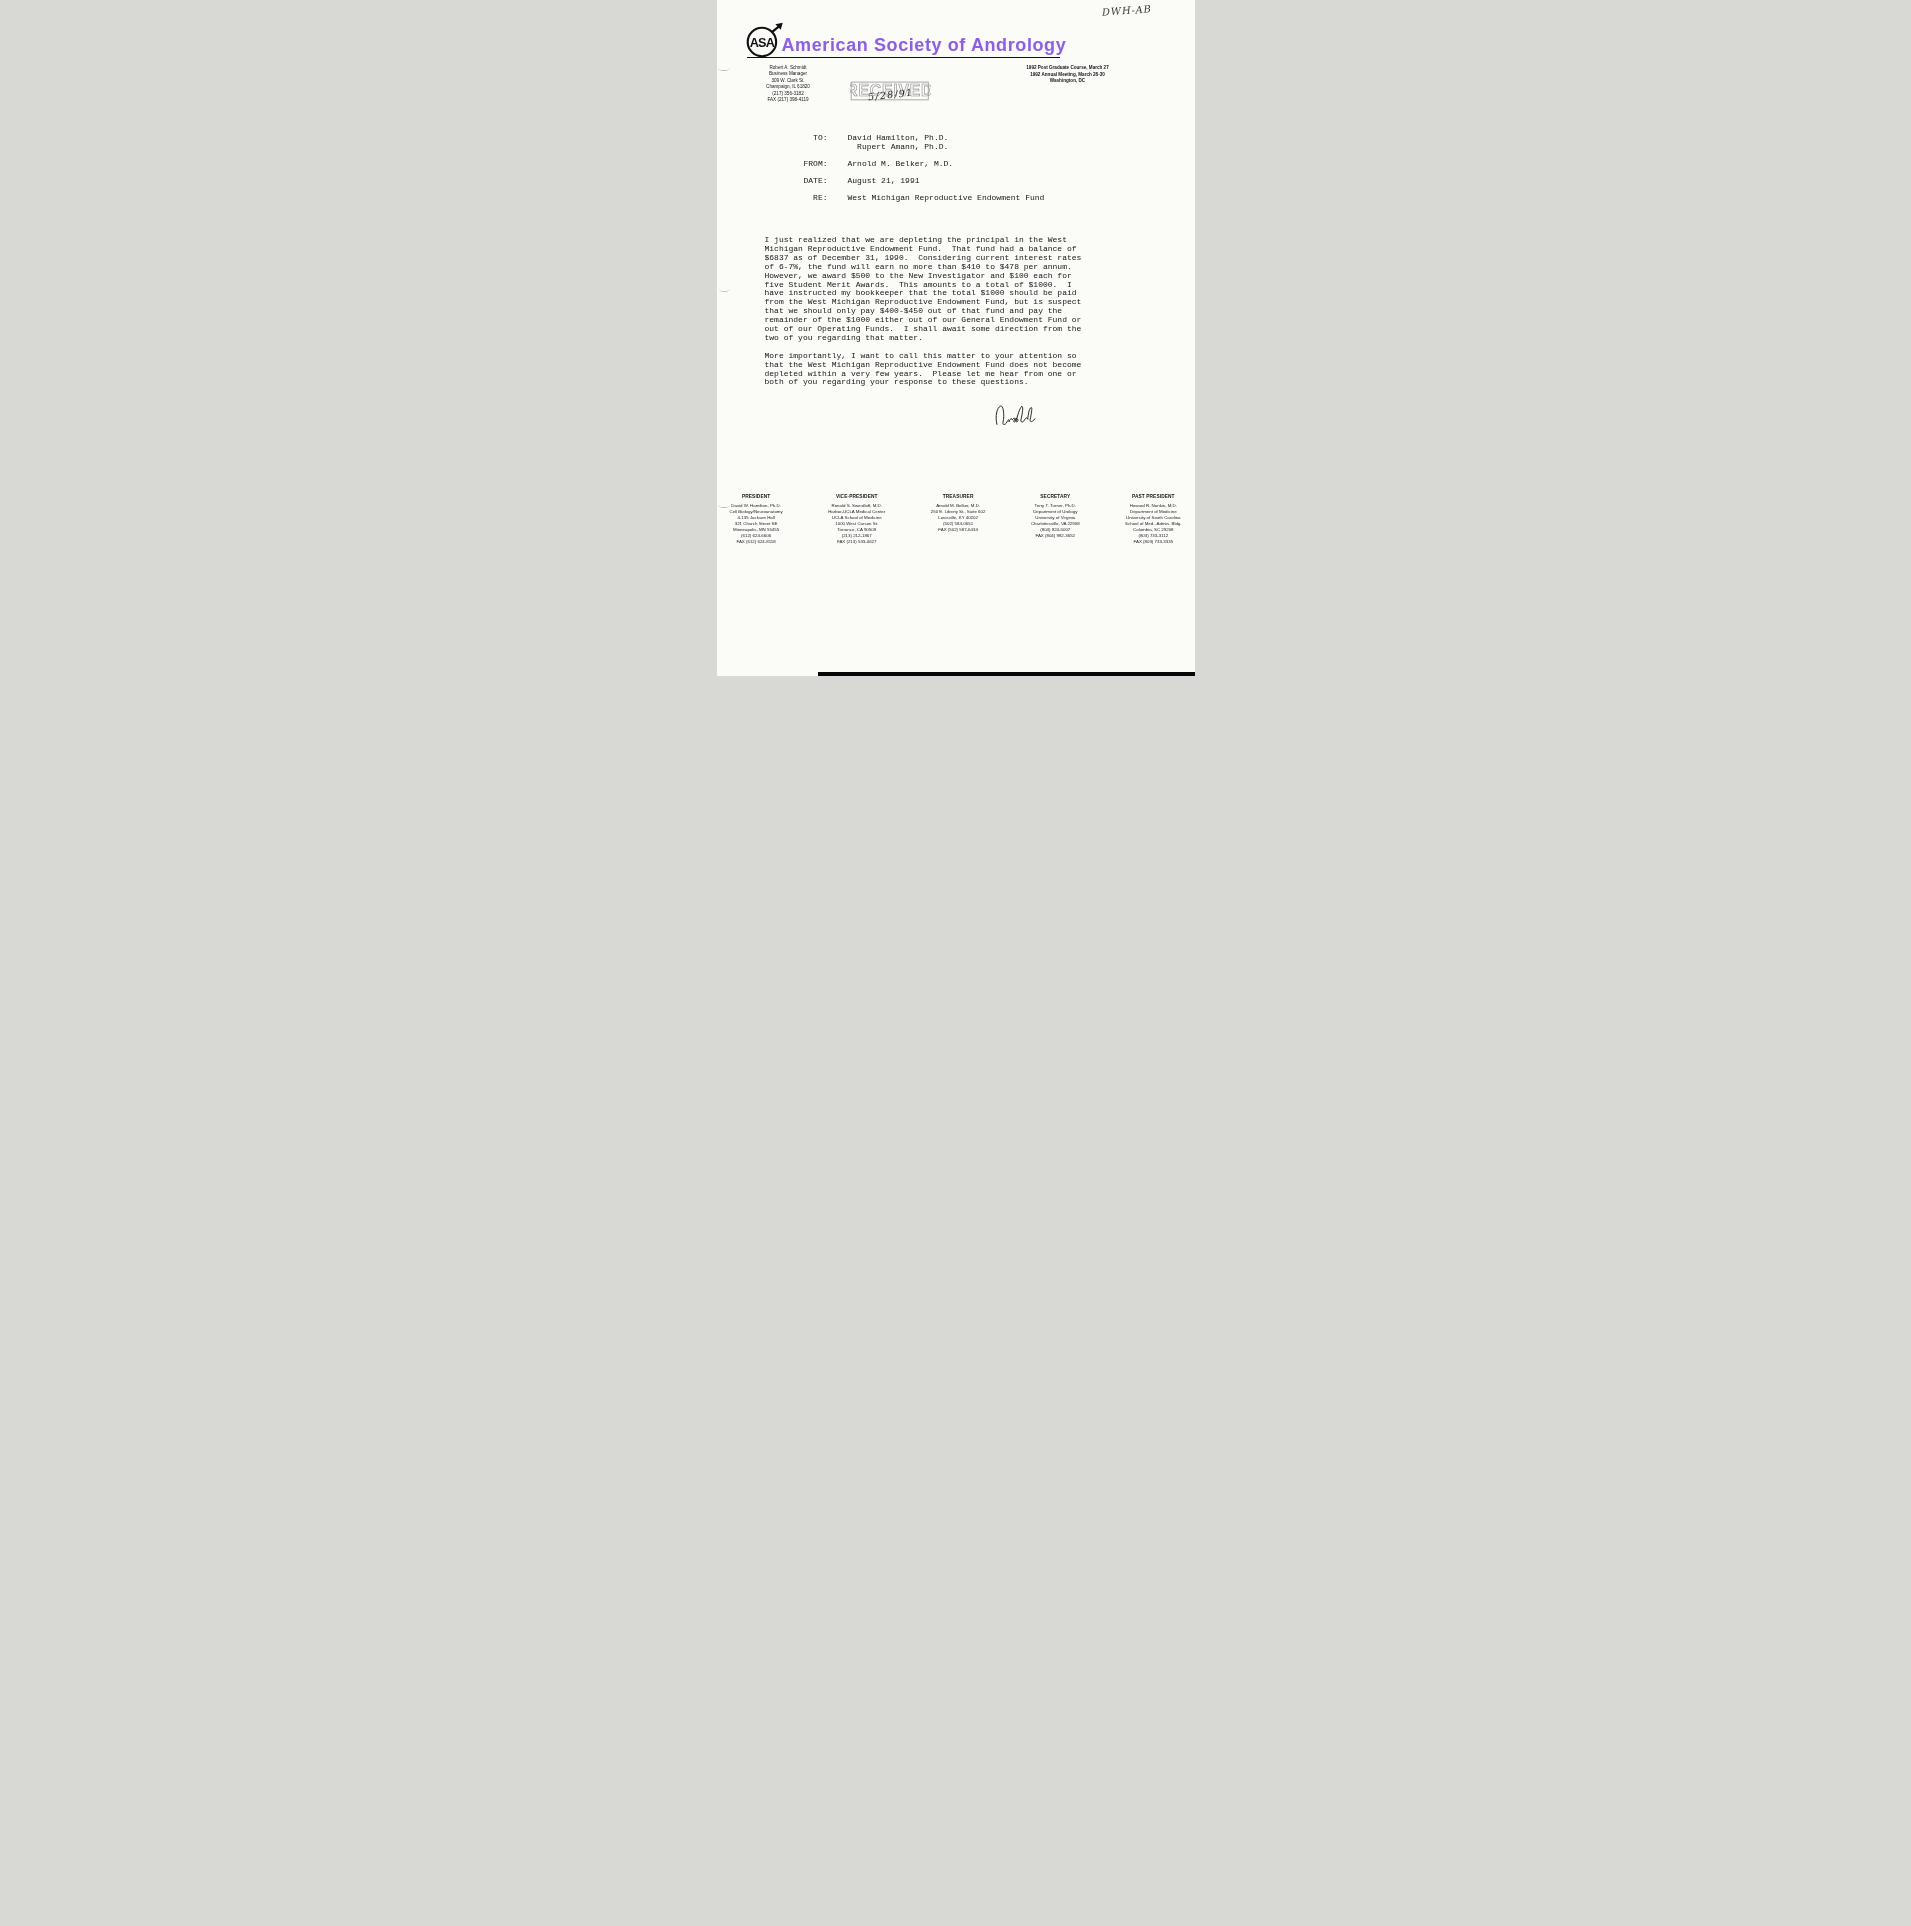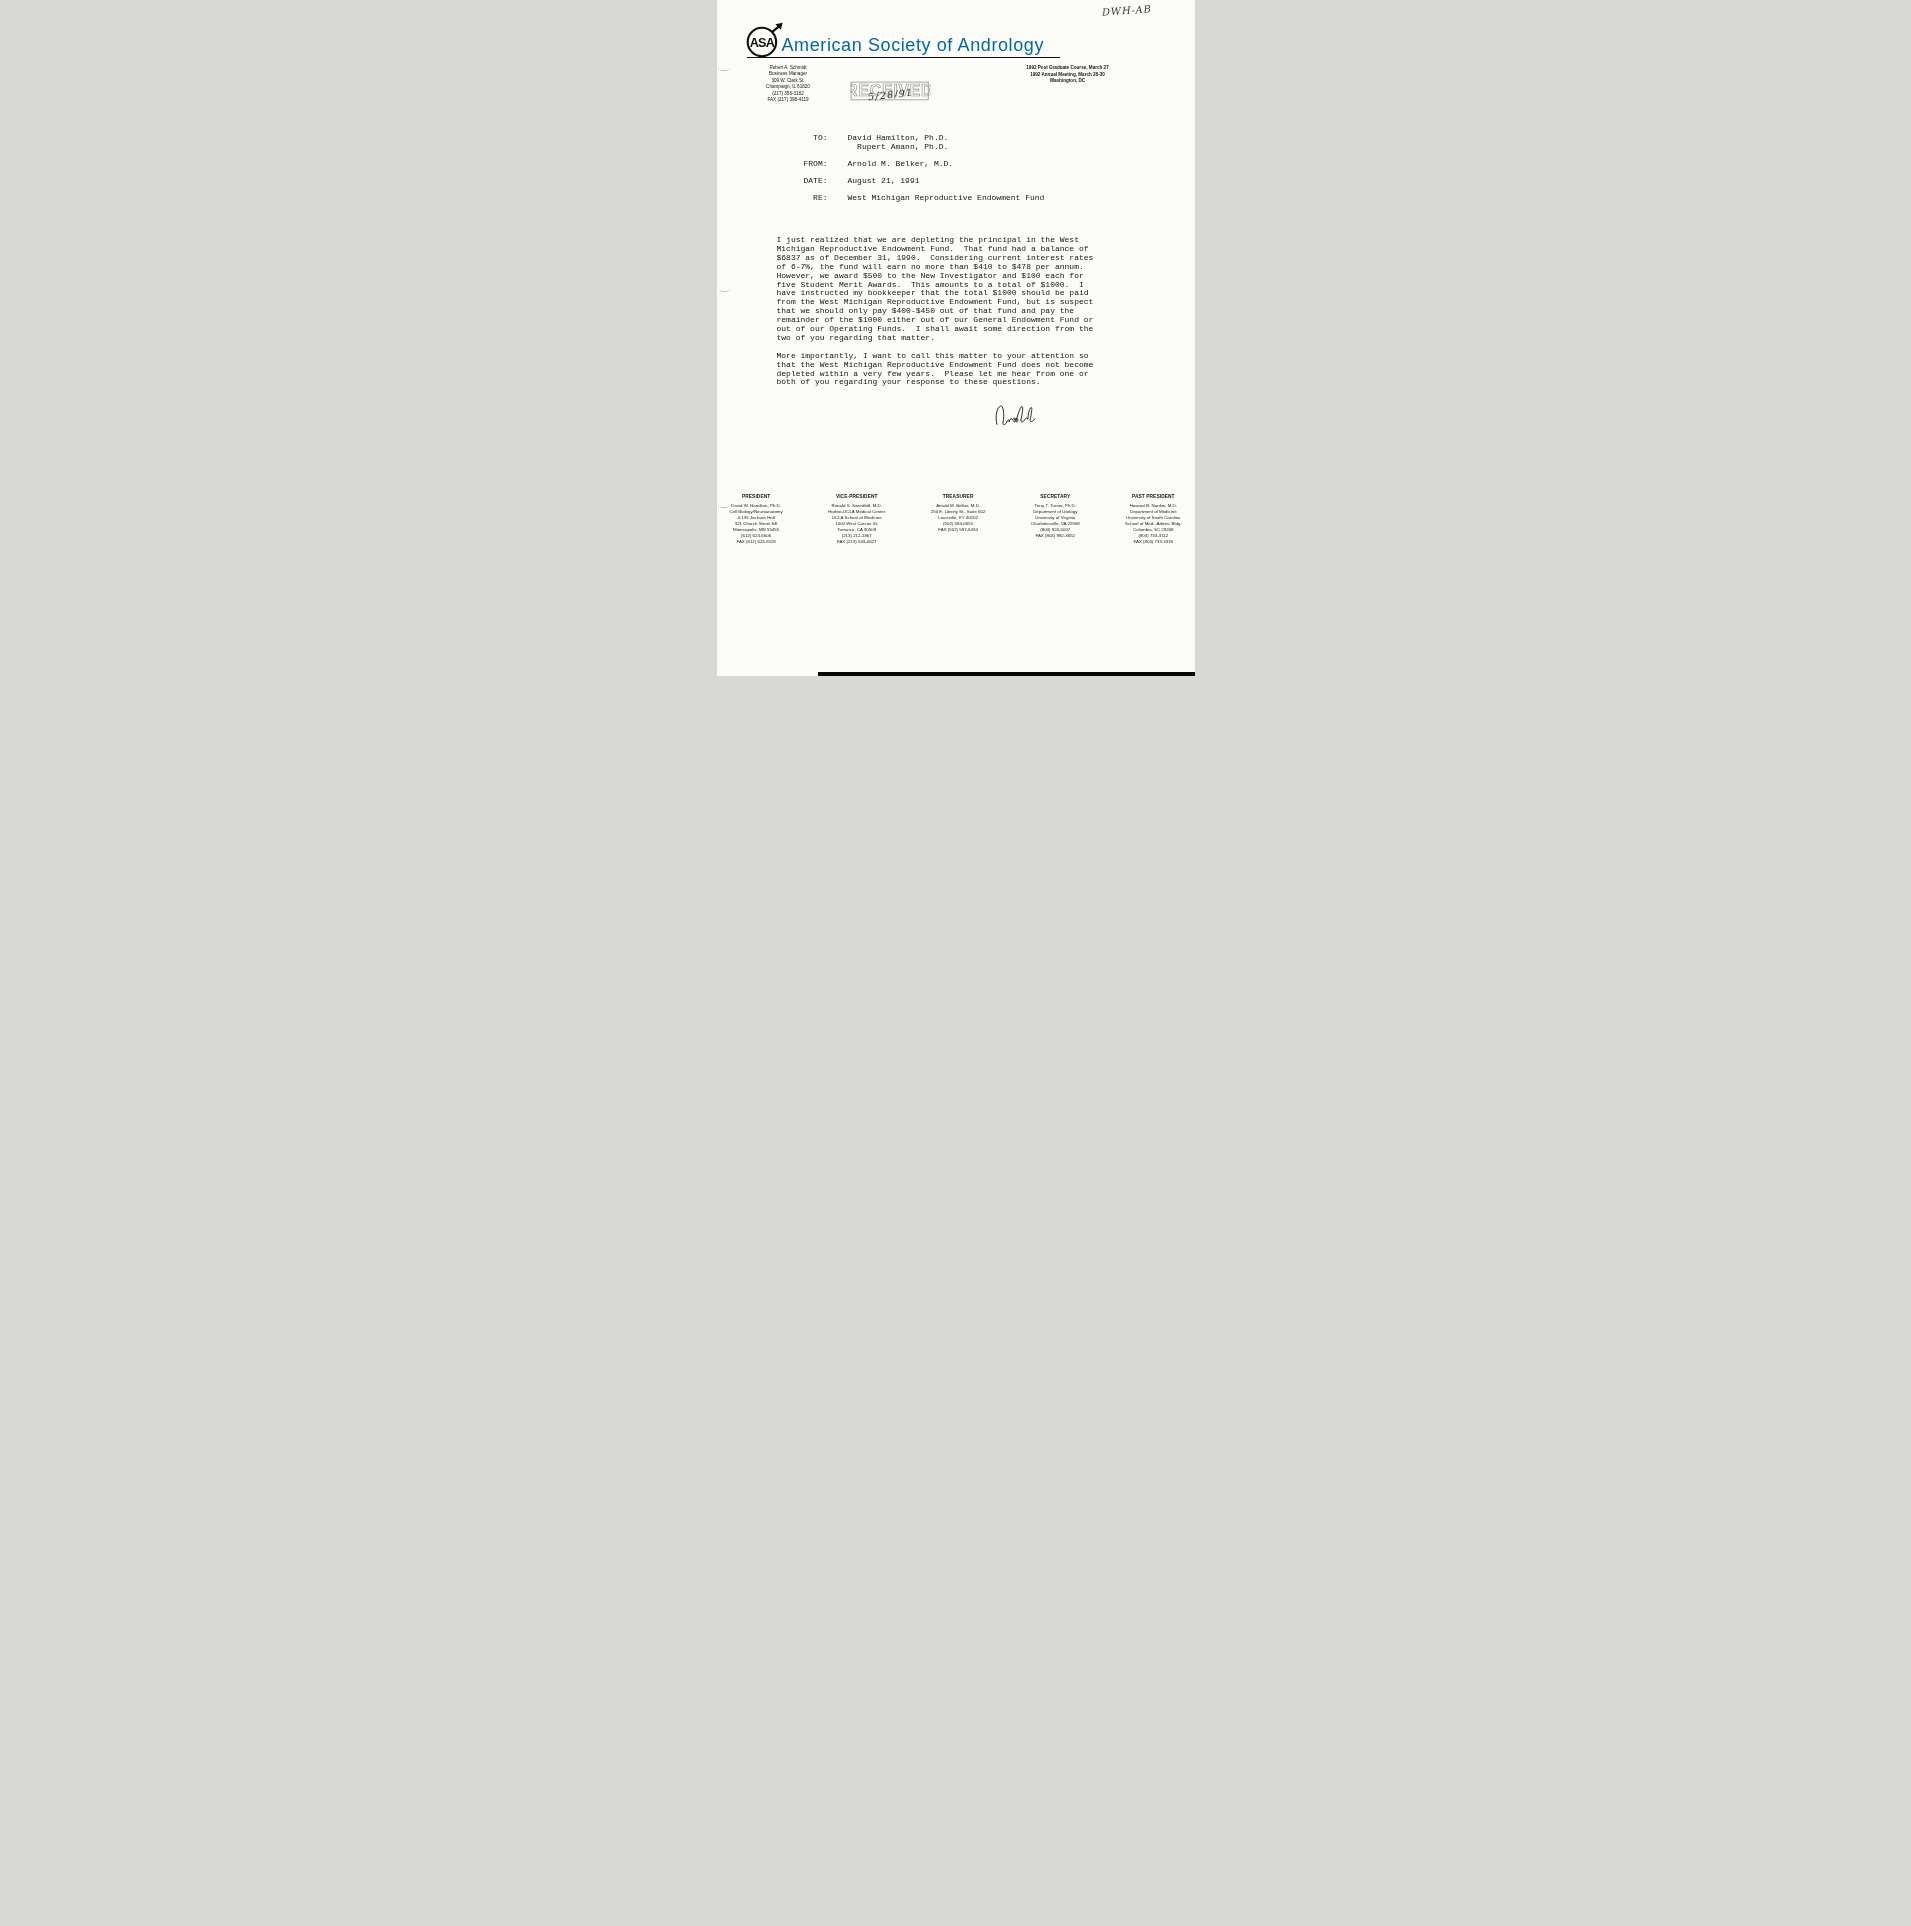--- a/index.html
+++ b/index.html
@@ -19,22 +19,22 @@
     font-family:"DejaVu Serif", serif;
     font-style:italic; font-size:10px; color:#3c3c3c;
     transform:rotate(-4deg);
     letter-spacing:0.8px;
   }
 
   
   .logo-svg { position:absolute; left:28.5px; top:22.3px; }
   .org-title {
     position:absolute; left:65px; top:35px; margin:0;
-    font-size:18px; font-weight:400; letter-spacing:0.6px;
-    color:#0369a1; white-space:nowrap;
+    font-size:18px; font-weight:700; letter-spacing:0.6px;
+    color:#8b5cf6; white-space:nowrap;
   }
   .title-rule {
     position:absolute; left:30px; top:57px;
     width:313px; height:1.2px; background:#111;
   }
 
   .contact-block {
     position:absolute; left:30px; top:65px; width:83px;
     text-align:center; font-size:4.6px; line-height:6.4px;
     white-space:pre-wrap;
@@ -59,21 +59,21 @@
     position:absolute; left:60px; top:134px; width:362px;
     font-family:"Liberation Mono", monospace;
     font-size:8px; line-height:8.9px;
   }
   .memo-row { display:flex; margin-bottom:8px;text-align:right; }
   .memo-label { width:51px; flex:0 0 51px; }
   .memo-value { white-space:pre-wrap;margin-left:20px; }
 
   
   .letter-body {
-    position:absolute; left:60px; top:236px; width:354px;
+    position:absolute; left:48px; top:236px; width:354px;
     font-family:"Liberation Mono", monospace;
     font-size:8px; line-height:8.9px;
   }
   .letter-body p { margin:0 0 8.9px 0; white-space:pre-wrap; }
 
   
   .signature { position:absolute; left:274px; top:401px; transform:rotate(-3deg); }
 
   
   .officers {

